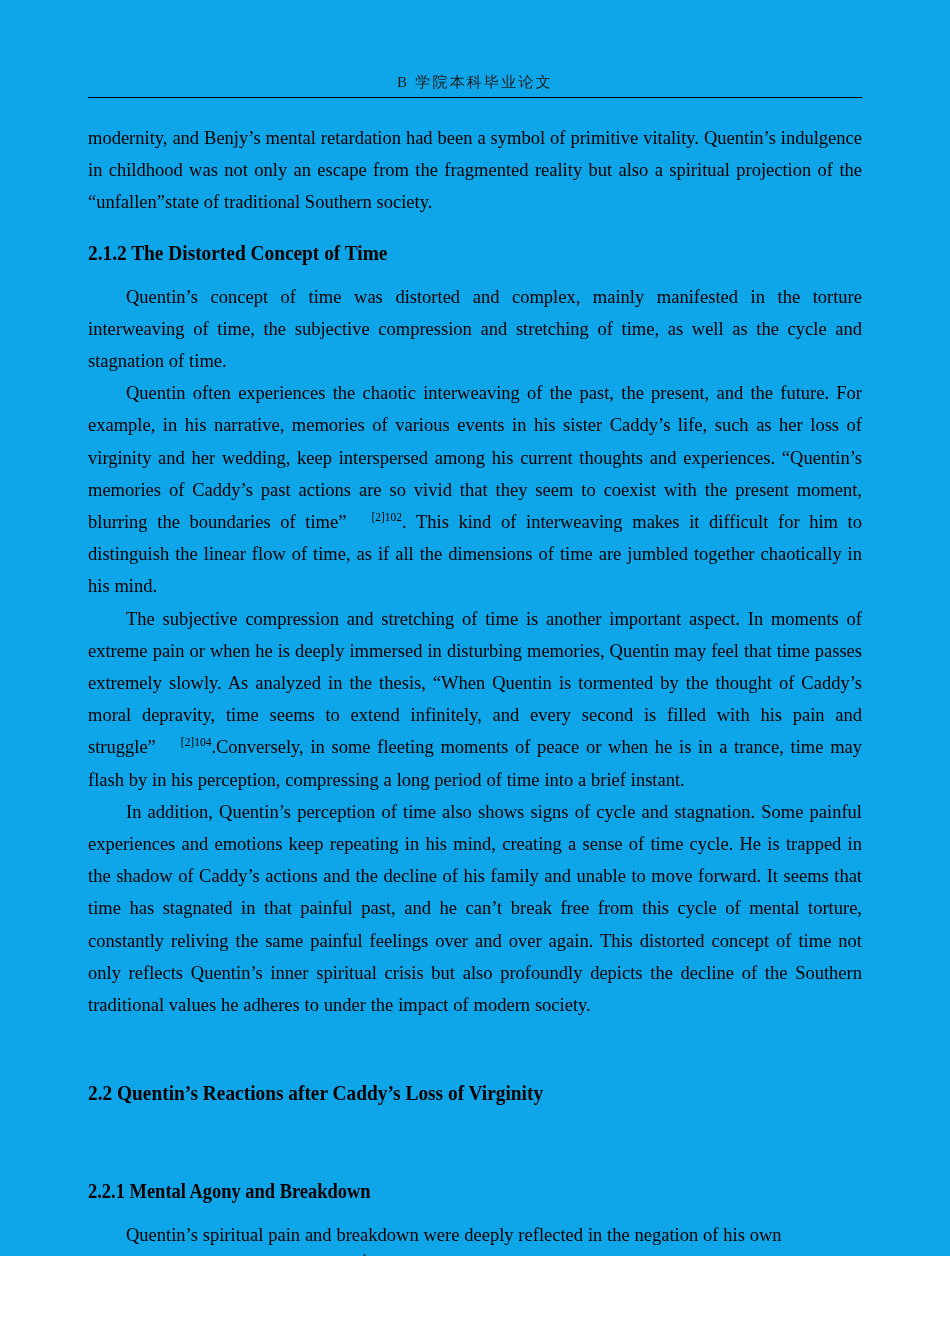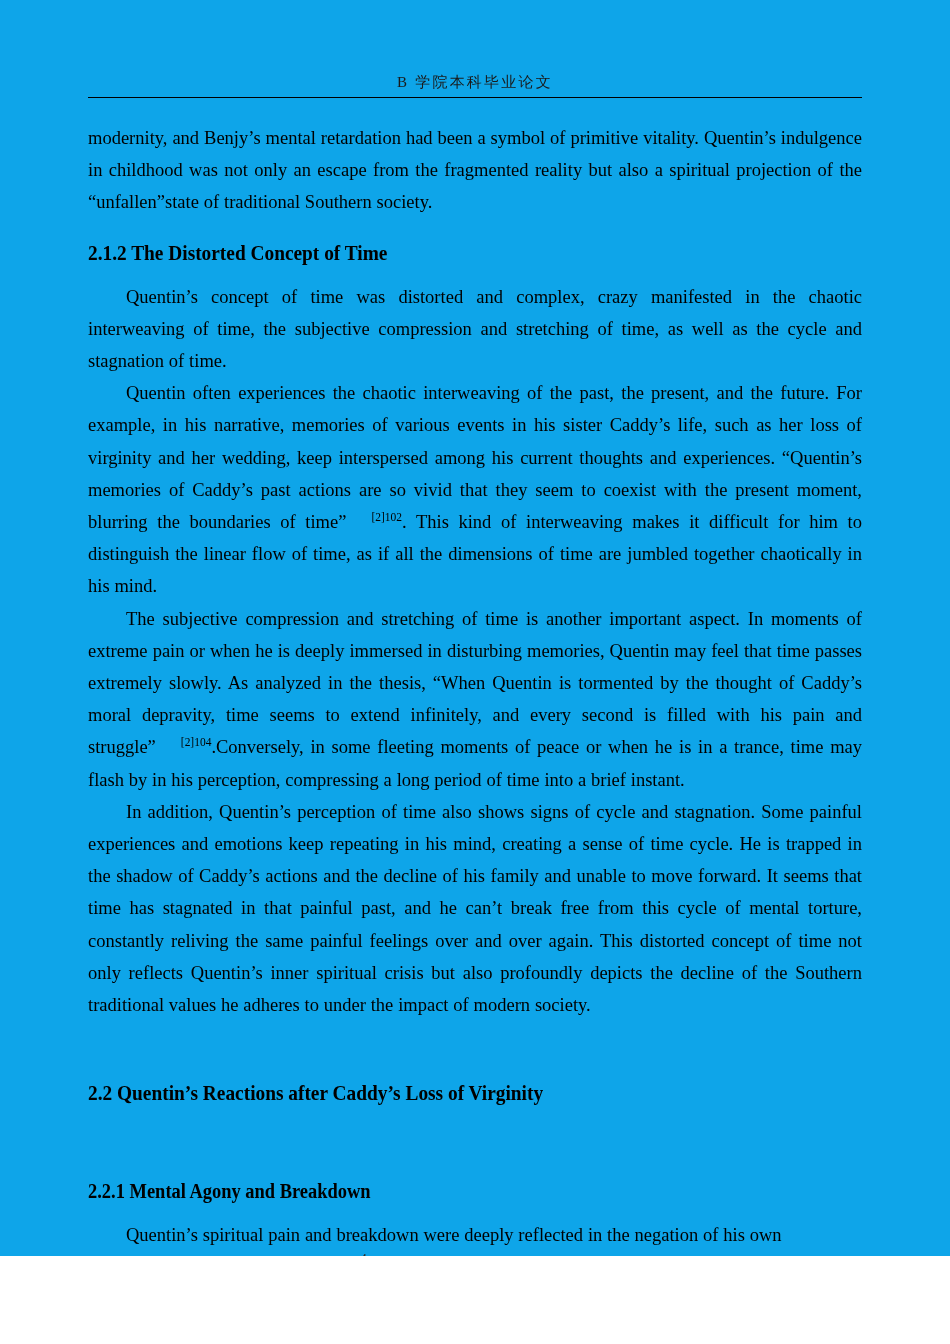--- a/index.html
+++ b/index.html
@@ -133,21 +133,21 @@
   <div class="content">
 
     <p class="para">modernity, and Benjy’s mental retardation had been a symbol of primitive vitality. Quentin’s indulgence in childhood was not only an escape from the fragmented reality but also a spiritual projection of the “unfallen”state of traditional Southern society.</p>
 
     <div class="gap-h212"></div>
 
     <h2 class="heading-major">2.1.2 The Distorted Concept of Time</h2>
 
     <div class="gap-after-h212"></div>
 
-    <p class="para indent">Quentin’s concept of time was distorted and complex, crazy manifested in the chaotic interweaving of time, the subjective compression and stretching of time, as well as the cycle and stagnation of time.</p>
+    <p class="para indent">Quentin’s concept of time was distorted and complex, mainly manifested in the torture interweaving of time, the subjective compression and stretching of time, as well as the cycle and stagnation of time.</p>
 
     <p class="para indent"><span>Quentin often experiences the chaotic interweaving of the past, the present, and the future. For example, in his narrative, memories of various events in his sister Caddy’s life, such as her loss of virginity and her wedding, keep interspersed among his current thoughts and experiences. “Quentin’s memories of Caddy’s past actions are so vivid that they seem to coexist with the present moment, blurring the boundaries of time”</span><sup class="cite">[2]102</sup><span>. This kind of interweaving makes it difficult for him to distinguish the linear flow of time, as if all the dimensions of time are jumbled together chaotically in his mind.</span></p>
 
     <p class="para indent"><span>The subjective compression and stretching of time is another important aspect. In moments of extreme pain or when he is deeply immersed in disturbing memories, Quentin may feel that time passes extremely slowly. As analyzed in the thesis, “When Quentin is tormented by the thought of Caddy’s moral depravity, time seems to extend infinitely, and every second is filled with his pain and struggle”</span><sup class="cite">[2]104</sup><span>.Conversely, in some fleeting moments of peace or when he is in a trance, time may flash by in his perception, compressing a long period of time into a brief instant.</span></p>
 
     <p class="para indent">In addition, Quentin’s perception of time also shows signs of cycle and stagnation. Some painful experiences and emotions keep repeating in his mind, creating a sense of time cycle. He is trapped in the shadow of Caddy’s actions and the decline of his family and unable to move forward. It seems that time has stagnated in that painful past, and he can’t break free from this cycle of mental torture, constantly reliving the same painful feelings over and over again. This distorted concept of time not only reflects Quentin’s inner spiritual crisis but also profoundly depicts the decline of the Southern traditional values he adheres to under the impact of modern society.</p>
 
     <div class="gap-before-22"></div>
 
     <h2 class="heading-major">2.2 Quentin’s Reactions after Caddy’s Loss of Virginity</h2>

